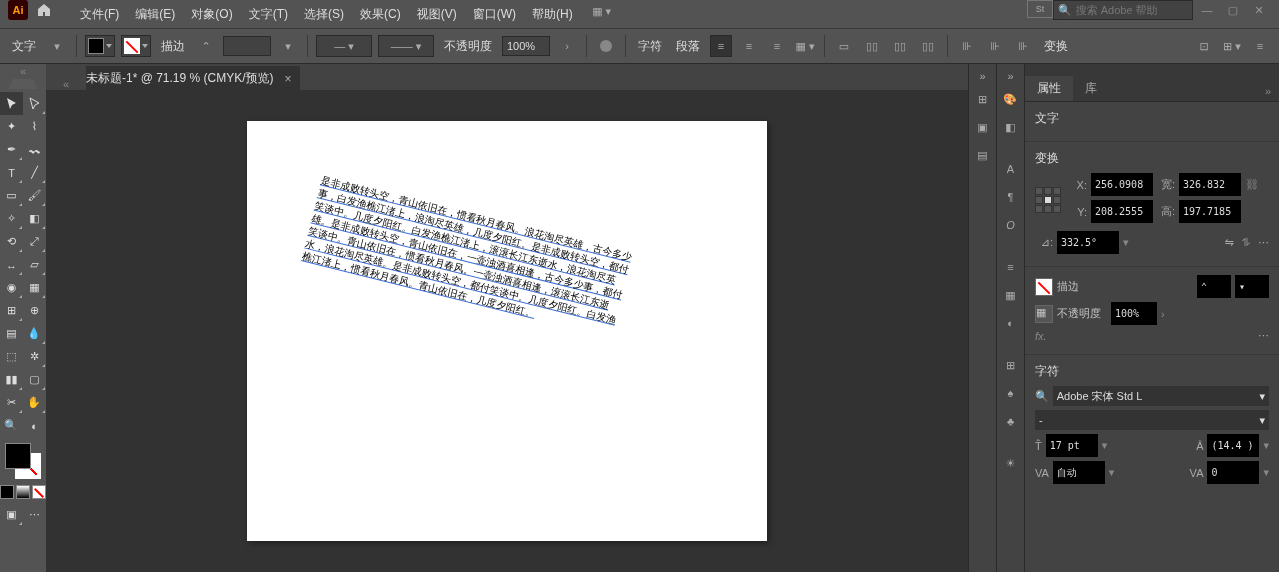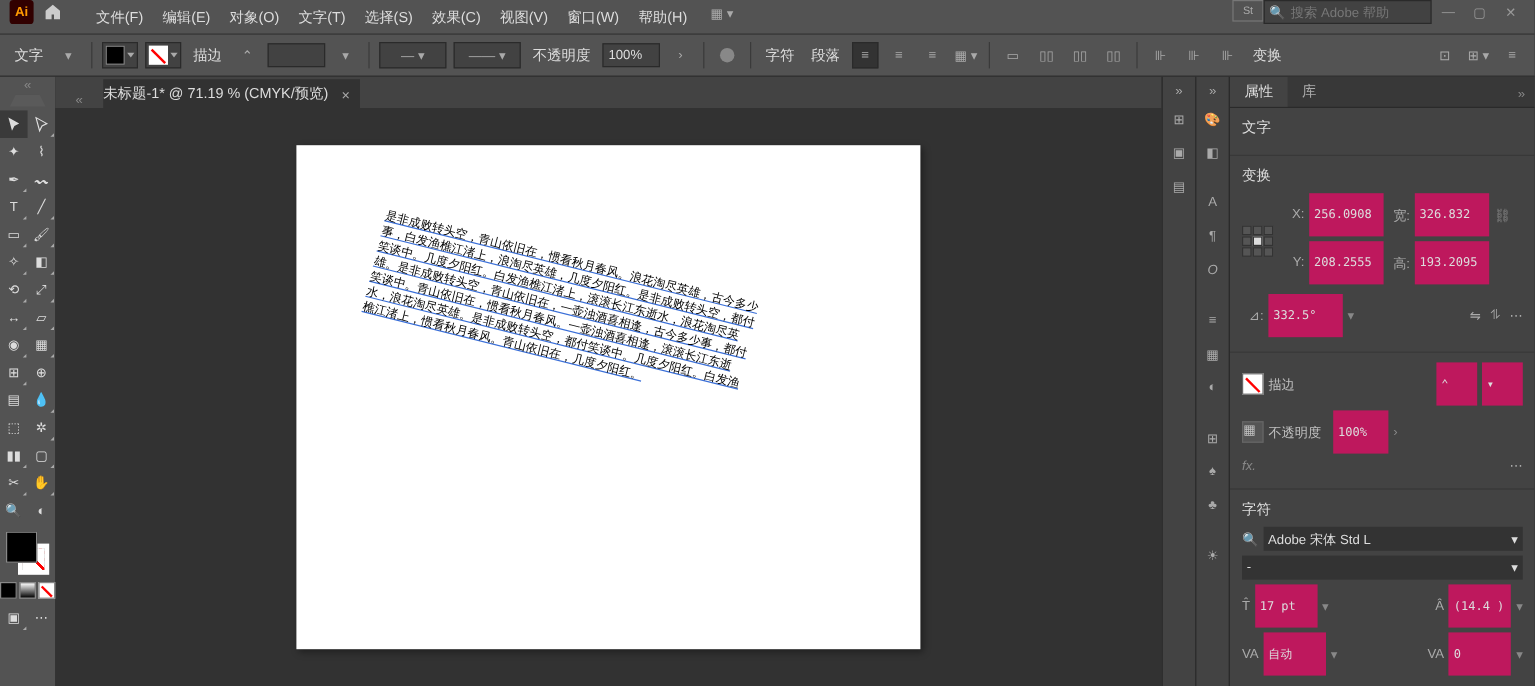--- a/index.html
+++ b/index.html
@@ -52,21 +52,21 @@
 .dock-icon { width: 22px; height: 22px; display: flex; align-items: center; justify-content: center; color: #aaa; }
 .dock-sep { height: 8px; }
 
 .panel-area { width: 255px; background: #434343; display: flex; flex-direction: column; border-left: 1px solid #2a2a2a; overflow: hidden; }
 .panel-tabs { height: 38px; display: flex; align-items: flex-end; background: #383838; border-bottom: 1px solid #2a2a2a; }
 .panel-tab { padding: 4px 12px; color: #aaa; font-size: 12px; }
 .panel-tab.active { background: #434343; color: #ddd; }
 .panel-section { padding: 8px 10px; border-bottom: 1px solid #383838; }
 .sec-title { color: #ddd; font-size: 12px; margin-bottom: 6px; }
 .row { display: flex; align-items: center; gap: 4px; margin-bottom: 4px; }
-.val-input { background: #be185d; border: none; height: 36px; width: 62px; color: #ddd; padding: 0 4px; font-size: 10px; display: flex; align-items: center; font-family: monospace; }
+.val-input { background: #000000; border: none; height: 23px; width: 62px; color: #ddd; padding: 0 4px; font-size: 10px; display: flex; align-items: center; font-family: monospace; }
 .lbl { color: #aaa; font-size: 11px; width: 18px; text-align: right; }
 .anchor-grid { width: 26px; height: 26px; display: grid; grid-template-columns: repeat(3, 1fr); grid-template-rows: repeat(3, 1fr); gap: 1px; margin-right: 4px; }
 .anchor-cell { background: #555; border: 1px solid #333; }
 .anchor-cell.sel { background: #ddd; }
 .sw-box { width: 18px; height: 18px; border: 1px solid #666; }
 .ddl { background: #333; border: none; height: 20px; flex: 1; color: #ddd; padding: 0 4px; font-size: 11px; display: flex; align-items: center; justify-content: space-between; }
 .nostroke { background: #fff; position: relative; }
 .nostroke::after { content: ''; position: absolute; left: 0; right: 0; top: 50%; height: 2px; background: #f00; transform: rotate(45deg); }
 </style>
 </head>
@@ -291,21 +291,21 @@
             <span class="lbl">X:</span>
             <div class="val-input">256.0908</div>
             <span class="lbl">宽:</span>
             <div class="val-input">326.832</div>
             <span style="color:#888">⛓</span>
           </div>
           <div class="row">
             <span class="lbl">Y:</span>
             <div class="val-input">208.2555</div>
             <span class="lbl">高:</span>
-            <div class="val-input">193.2095</div>
+            <div class="val-input">197.7185</div>
           </div>
         </div>
       </div>
       <div class="row">
         <span class="lbl">⊿:</span>
         <div class="val-input">332.5°</div>
         <span style="color:#888">▾</span>
         <div class="spacer"></div>
         <span style="color:#aaa">⇋</span>
         <span style="color:#aaa;margin:0 4px">⥮</span>

